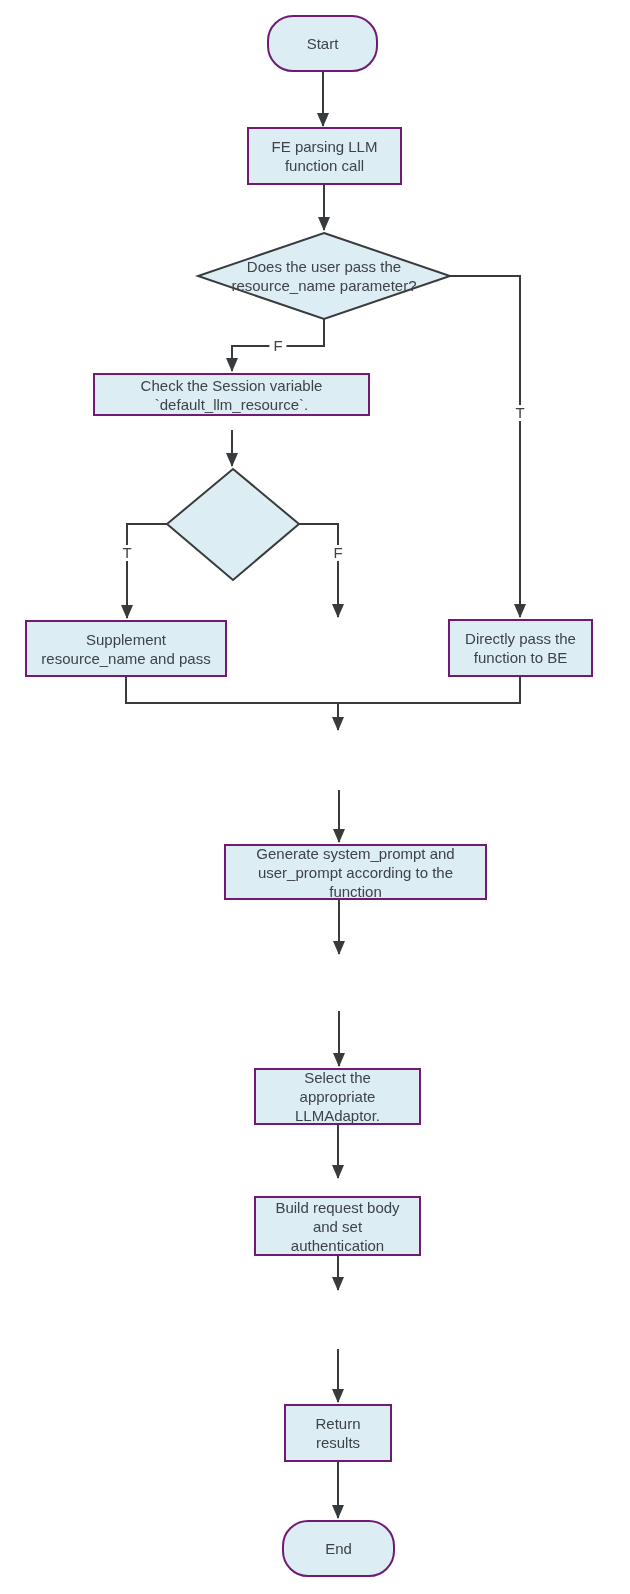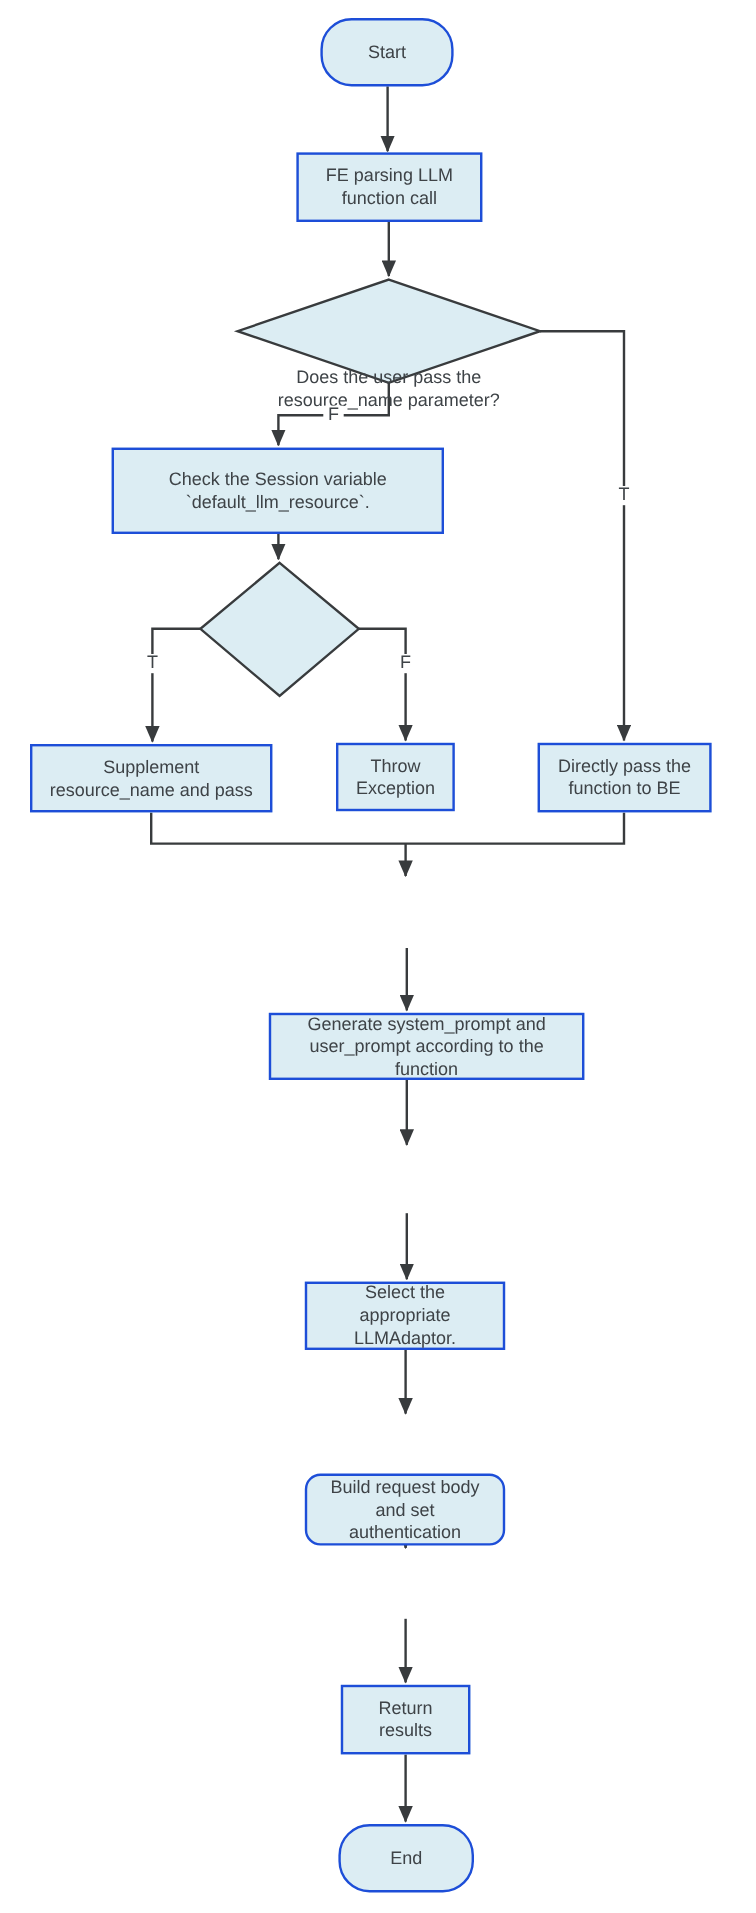--- a/index.html
+++ b/index.html
@@ -19,21 +19,21 @@
     position: absolute;
     left: 0;
     top: 0;
     width: 630px;
     height: 1594px;
   }
   .node {
     position: absolute;
     box-sizing: border-box;
     background: #dcedf3;
-    border: 2px solid #1d4ed8;
+    border: 2px solid #701a75;
     color: #3e4347;
     font-size: 15px;
     line-height: 19px;
     display: flex;
     align-items: center;
     justify-content: center;
     text-align: center;
     white-space: pre-line;
   }
   .terminator {
@@ -43,21 +43,20 @@
     position: absolute;
     background: transparent;
     color: #3e4347;
     font-size: 15px;
     line-height: 19px;
     display: flex;
     align-items: center;
     justify-content: center;
     text-align: center;
     white-space: pre-line;
-    margin-top: 48px;
   }
   .edge-label {
     position: absolute;
     transform: translate(-50%, -50%);
     background: #ffffff;
     color: #3e4347;
     font-size: 15px;
     line-height: 16px;
     padding: 0 4px;
   }
@@ -98,44 +97,42 @@
   </svg>
 
   <div class="node terminator" style="left:267px; top:15px; width:111px; height:57px;">Start</div>
 
   <div class="node" style="left:247px; top:127px; width:155px; height:58px;">FE parsing LLM
 function call</div>
 
   <div class="diamond-label" style="left:209px; top:252px; width:230px; height:48px;">Does the user pass the
 resource_name parameter?</div>
 
-  <div class="node" style="left:93px; top:373px; width:277px; height:72px;">Check the Session variable
+  <div class="node" style="left:93px; top:373px; width:277px; height:43px;">Check the Session variable
 `default_llm_resource`.</div>
 
 
   <div class="node" style="left:25px; top:620px; width:202px; height:57px;text-align:center;">Supplement
 resource_name and pass</div>
 
-  <div class="node" style="left:280px; top:619px; width:99px; height:57px;">Throw
-Exception</div>
 
   <div class="node" style="left:448px; top:619px; width:145px; height:58px;">Directly pass the
 function to BE</div>
 
 
   <div class="node" style="left:207px; top:844px; width:263px; height:56px;margin-left:17px;">Generate system_prompt and
 user_prompt according to the
 function</div>
 
 
   <div class="node" style="left:254px; top:1068px; width:167px; height:57px;">Select the
 appropriate
 LLMAdaptor.</div>
 
-  <div class="node" style="left:254px; top:1228px; width:167px; height:60px;border-radius:13px;">Build request body
+  <div class="node" style="left:254px; top:1196px; width:167px; height:60px;">Build request body
 and set
 authentication</div>
 
 
   <div class="node" style="left:284px; top:1404px; width:108px; height:58px;">Return
 results</div>
 
   <div class="node terminator" style="left:282px; top:1520px; width:113px; height:57px;">End</div>
 
   <div class="edge-label" style="left:278px; top:346px;">F</div>

